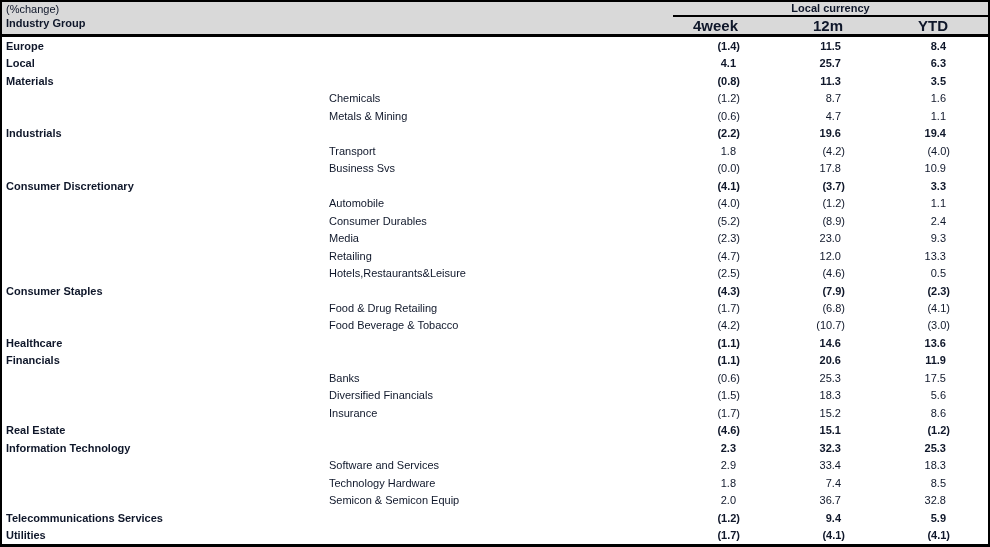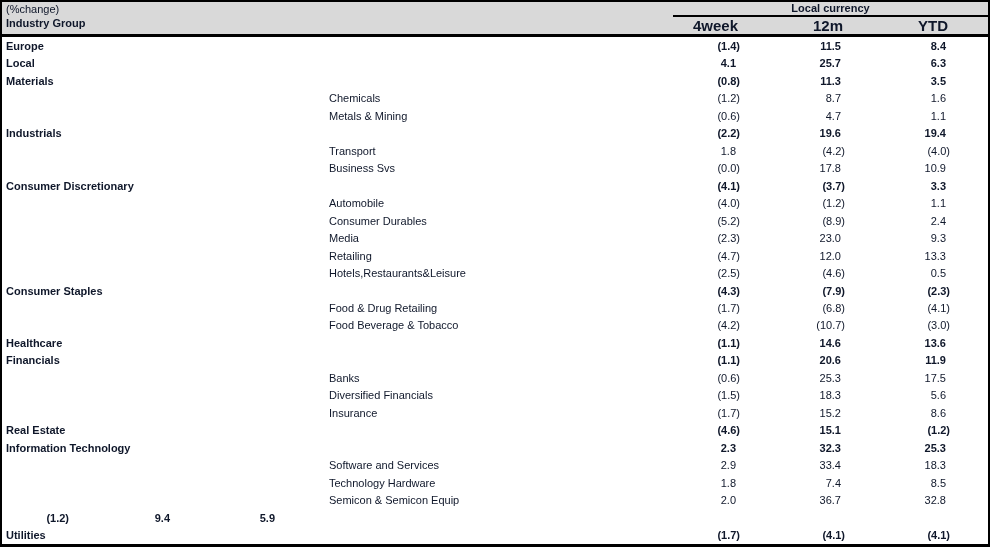--- a/index.html
+++ b/index.html
@@ -270,20 +270,21 @@
         <div class="cell-num">7.4</div>
         <div class="cell-num">8.5</div>
       </div>
       <div class="row">
         <div class="cell-name sub">Semicon &amp; Semicon Equip</div>
         <div class="cell-num">2.0</div>
         <div class="cell-num">36.7</div>
         <div class="cell-num">32.8</div>
       </div>
       <div class="row bold">
+        <div class="cell-name">Telecommunications Services</div>
         <div class="cell-num neg">(1.2)</div>
         <div class="cell-num">9.4</div>
         <div class="cell-num">5.9</div>
       </div>
       <div class="row bold">
         <div class="cell-name">Utilities</div>
         <div class="cell-num neg">(1.7)</div>
         <div class="cell-num neg">(4.1)</div>
         <div class="cell-num neg">(4.1)</div>
       </div>

